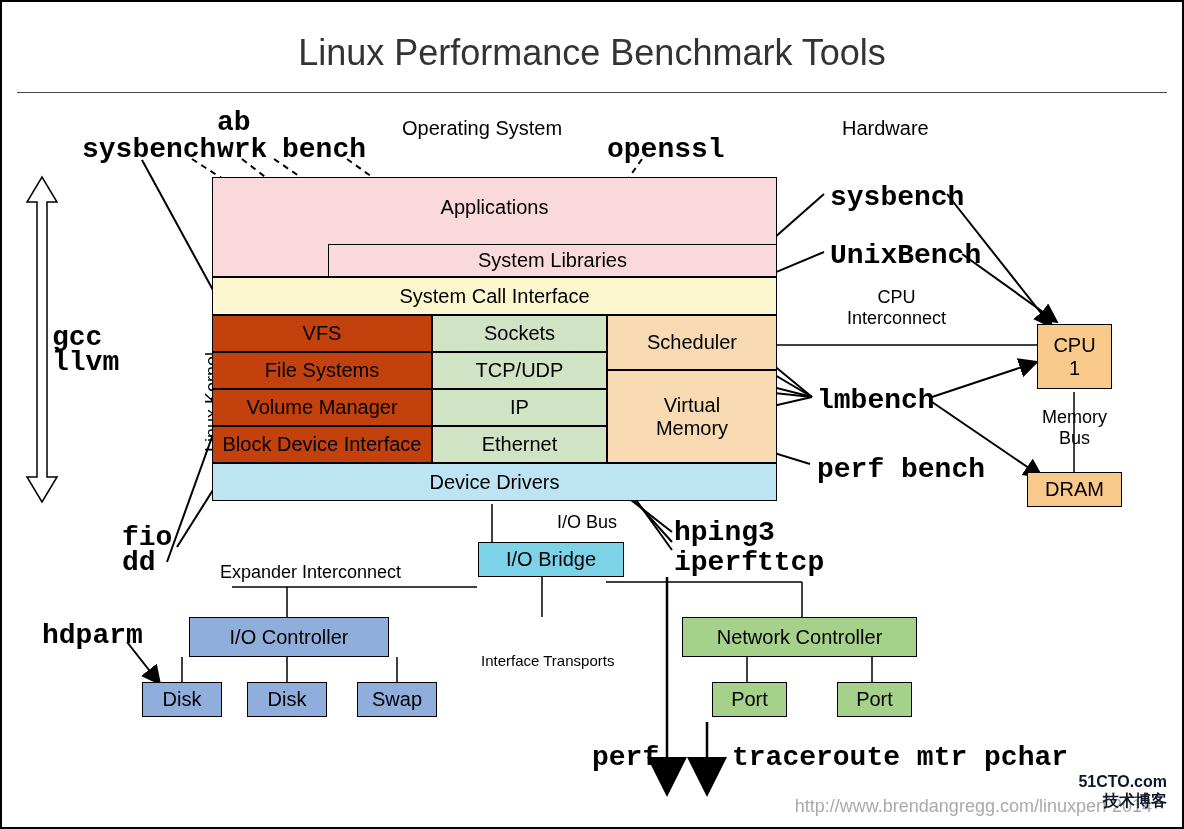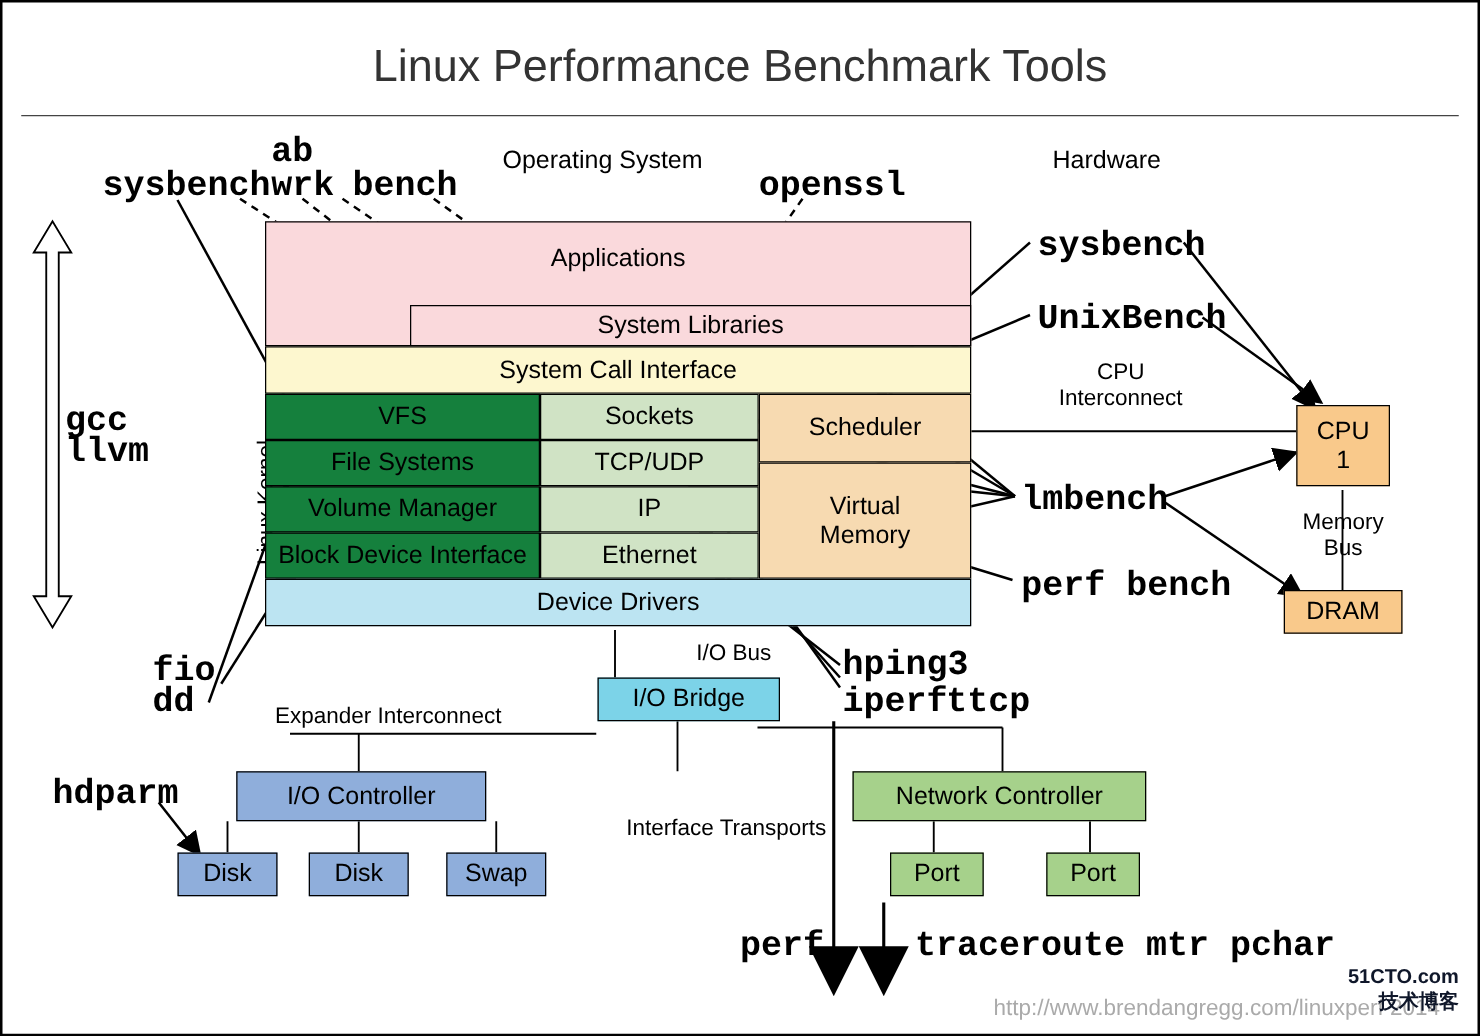--- a/index.html
+++ b/index.html
@@ -4,21 +4,21 @@
 <style>
   html,body{margin:0;padding:0;background:#fff;font-family:Helvetica,Arial,sans-serif}
   .page{position:relative;width:1184px;height:829px;border:2px solid #000;box-sizing:border-box}
   .title{position:absolute;left:0;right:0;top:30px;text-align:center;font-size:36px;font-weight:300;color:#333}
   .hr{position:absolute;left:15px;right:15px;top:90px;height:1px;background:#444}
   .label{position:absolute;font-size:20px;color:#000}
   .tool{font-family:"Courier New",monospace;font-weight:bold;font-size:28px}
   .box{position:absolute;border:1.5px solid #000;text-align:center;display:flex;align-items:center;justify-content:center;font-size:20px;box-sizing:border-box}
   .pink{background:#fad9dc}
   .cream{background:#fdf7cf}
-  .blue1{background:#15803d}
+  .blue1{background:#c2410c}
   .green1{background:#d0e3c5}
   .peach{background:#f7dab1}
   .lblue{background:#bce4f2}
   .cyan{background:#7cd3e8}
   .mblue{background:#8faedb}
   .mgreen{background:#a6d18b}
   .orange{background:#f9c98b}
   .vtext{position:absolute;transform:rotate(-90deg);transform-origin:left top;font-size:18px}
   svg.arrows{position:absolute;left:0;top:0;width:1184px;height:829px;pointer-events:none}
   .footer{position:absolute;right:30px;bottom:10px;color:#aaa;font-size:18px}
@@ -156,21 +156,21 @@
 
   <div class="box mgreen" style="left:710px;top:680px;width:75px;height:35px">Port</div>
   <div class="box mgreen" style="left:835px;top:680px;width:75px;height:35px">Port</div>
 
   <div class="box orange" style="left:1035px;top:322px;width:75px;height:65px;white-space:pre-line">CPU
 1</div>
   <div class="box orange" style="left:1025px;top:470px;width:95px;height:35px">DRAM</div>
 
   <div class="label" style="left:555px;top:510px;font-size:18px">I/O Bus</div>
   <div class="label" style="left:218px;top:560px;font-size:18px">Expander Interconnect</div>
-  <div class="label" style="left:499px;top:650px;font-size:18px">Interface Transports</div>
+  <div class="label" style="left:479px;top:650px;font-size:15px">Interface Transports</div>
   <div class="label" style="left:845px;top:285px;font-size:18px;white-space:pre-line;text-align:center">CPU
 Interconnect</div>
   <div class="label" style="left:1040px;top:405px;font-size:18px;white-space:pre-line;text-align:center">Memory
 Bus</div>
 
   <div class="footer">http://www.brendangregg.com/linuxperf     2014</div>
   <div class="watermark" style="white-space:pre-line;text-align:right">51CTO.com
 技术博客</div>
 </div>
 

